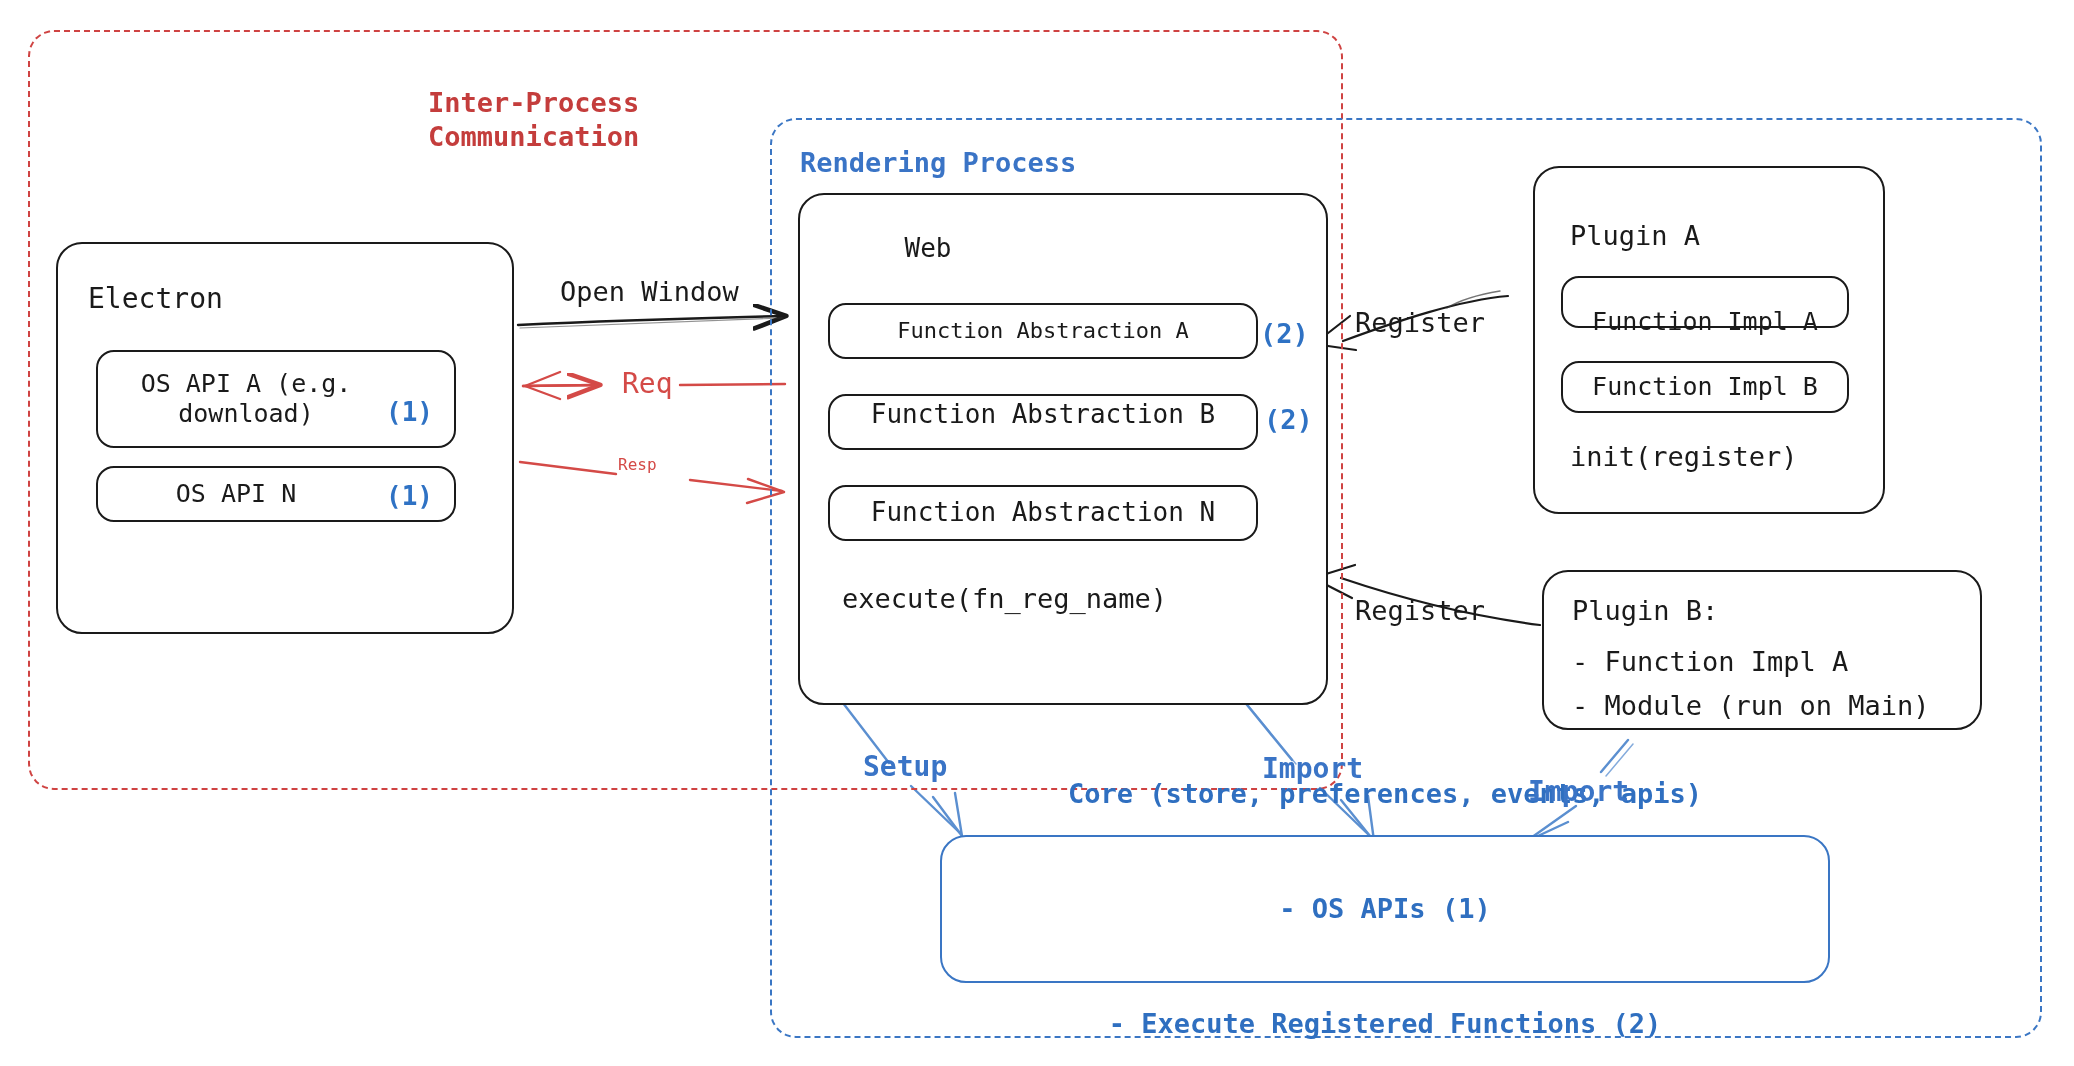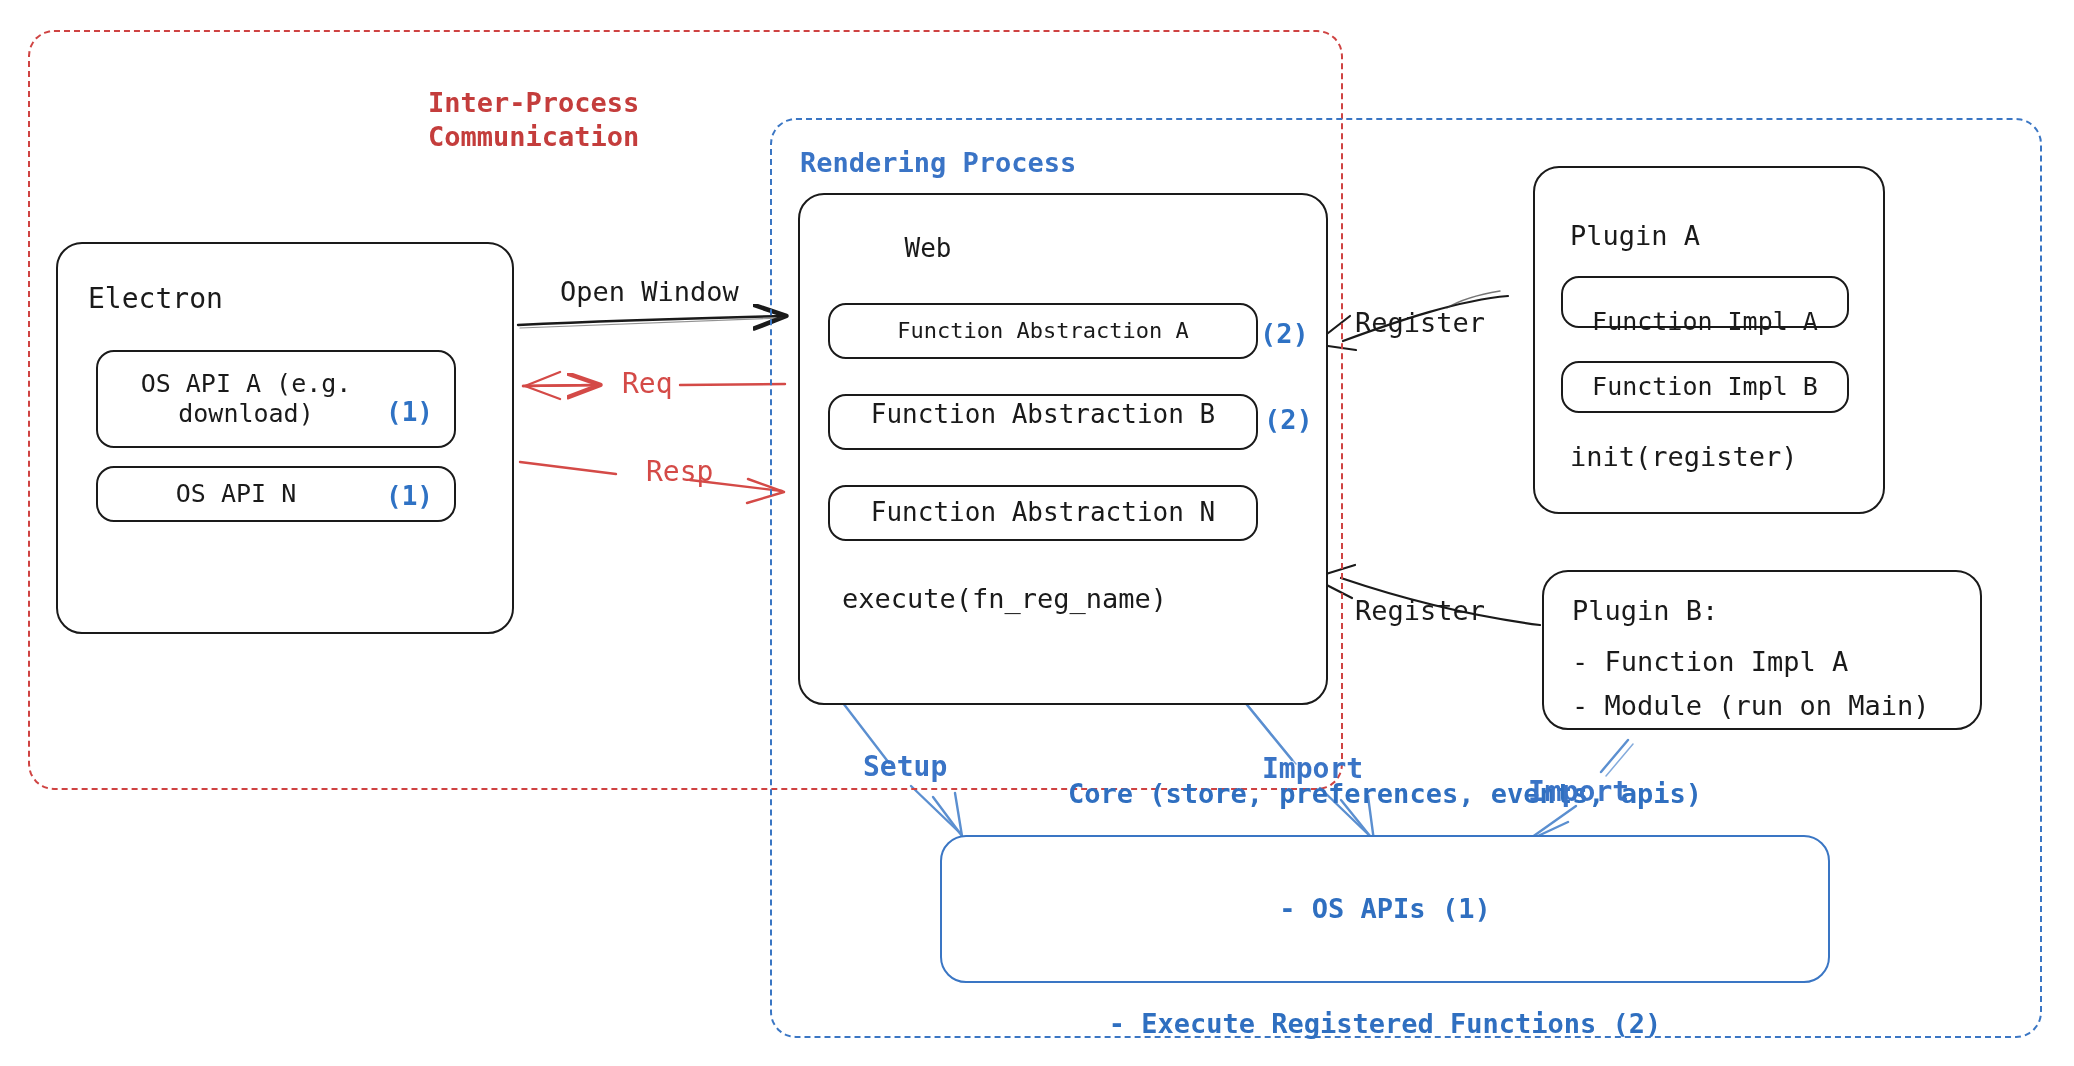--- a/index.html
+++ b/index.html
@@ -222,21 +222,21 @@
       <div>Core (store, preferences, events, apis)</div>
       <div>- OS APIs (1)</div>
       <div>- Execute Registered Functions (2)</div>
     </div>
   </div>
 
   <div class="edge-label el-black" style="left:560px;top:276px;font-size:27px;">Open Window</div>
 
   <div class="edge-label el-red" style="left:622px;top:367px;font-size:28px;">Req</div>
 
-  <div class="edge-label el-red" style="left:618px;top:455px;font-size:28px;margin-left:28px;">Resp</div>
+  <div class="edge-label el-red" style="left:618px;top:455px;font-size:16px;">Resp</div>
 
   <div class="edge-label el-black" style="left:1355px;top:307px;font-size:27px;">Register</div>
 
   <div class="edge-label el-black" style="left:1355px;top:595px;font-size:27px;">Register</div>
 
   <div class="edge-label el-blue" style="left:863px;top:750px;font-size:28px;">Setup</div>
 
   <div class="edge-label el-blue" style="left:1262px;top:752px;font-size:28px;">Import</div>
 
   <div class="edge-label el-blue" style="left:1528px;top:775px;font-size:28px;">Import</div>

